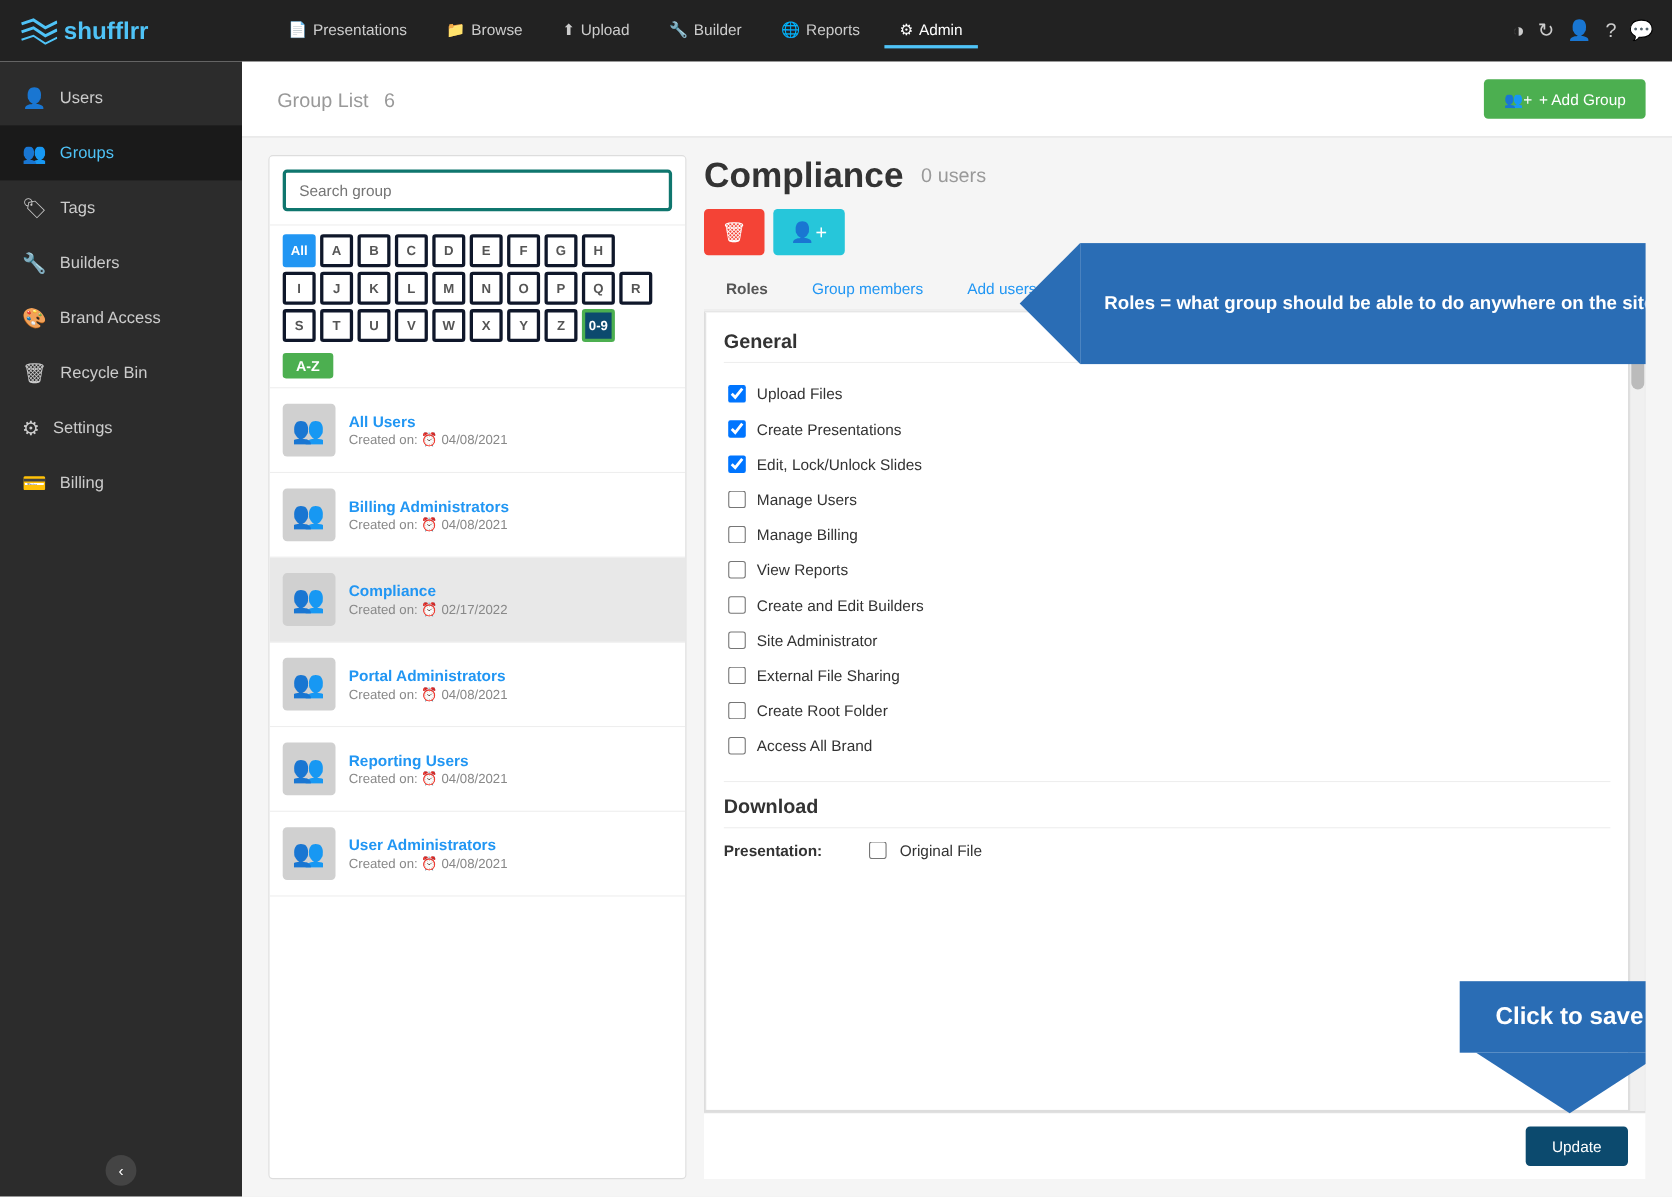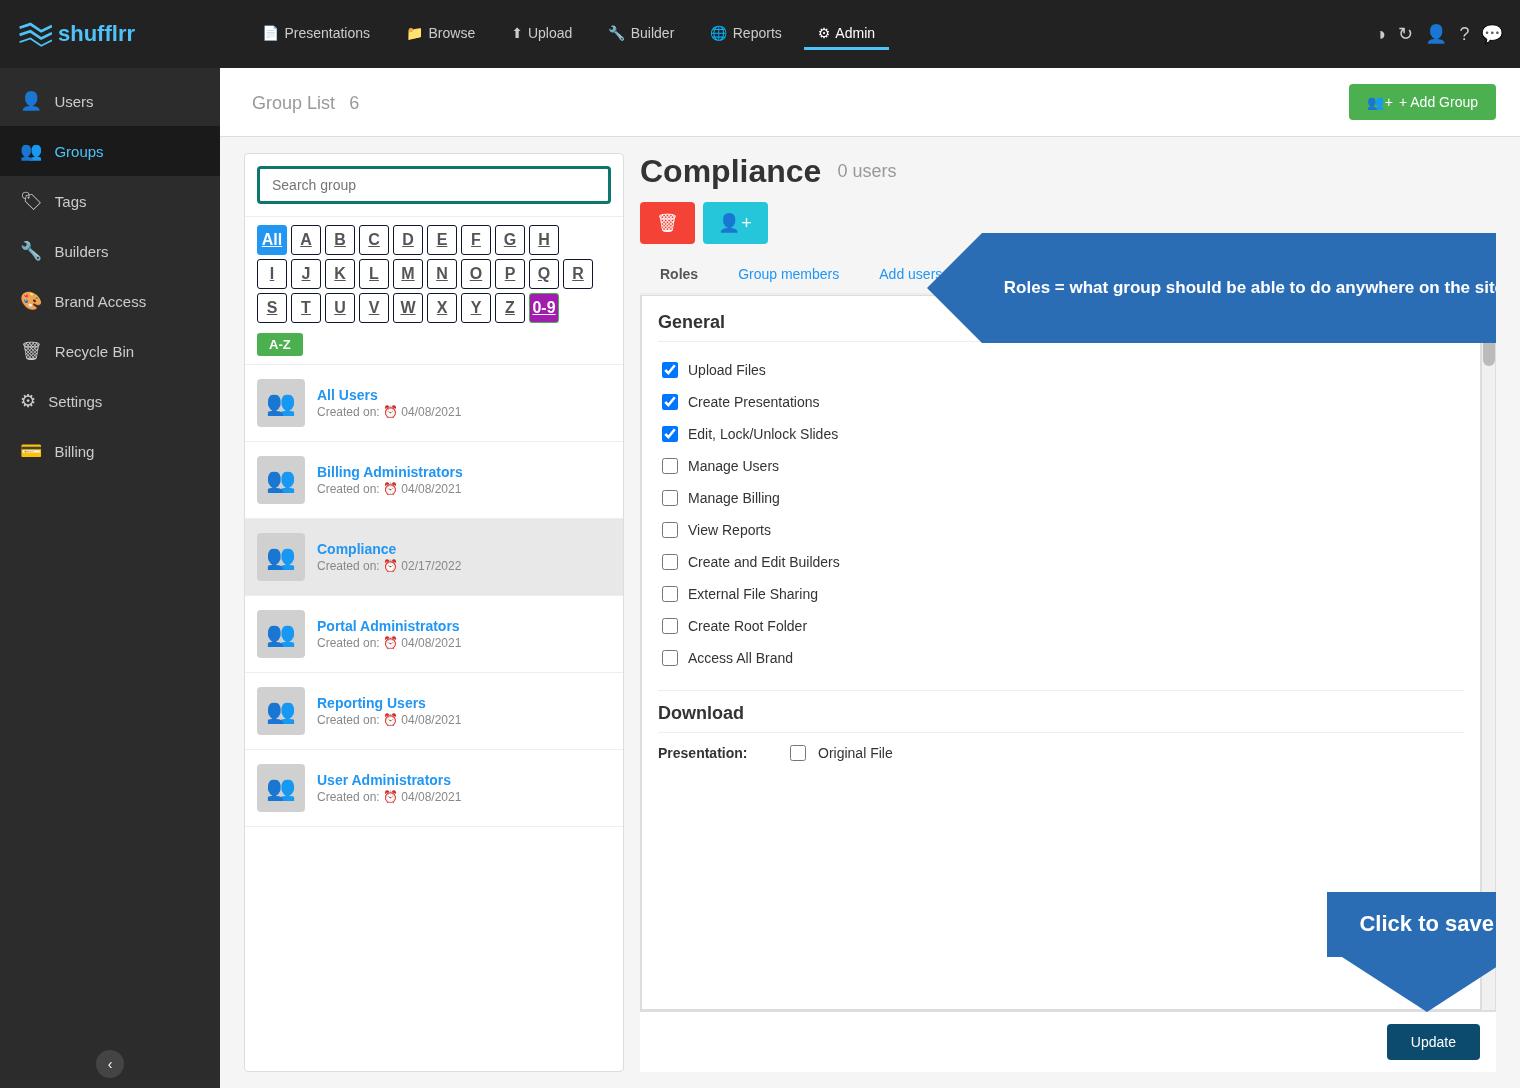--- a/index.html
+++ b/index.html
@@ -1,21 +1,21 @@
 <!DOCTYPE html>
 <html><head>
   <meta charset="utf-8">
   <style>
     * { box-sizing: border-box; margin: 0; padding: 0; }
     body { font-family: Arial, sans-serif; font-size: 14px; background: #f0f0f0; display: flex; flex-direction: column; height: 1088px; width: 1520px; overflow: hidden; }
 
     
     .top-nav {
       background: #222;
-      height: 68px;
+      height: 56px;
       display: flex;
       align-items: center;
       padding: 0 16px;
       flex-shrink: 0;
     }
     .top-nav .logo {
       display: flex;
       align-items: center;
       color: #4fc3f7;
       font-size: 22px;
@@ -191,39 +191,38 @@
     }
     .alpha-row {
       display: flex;
       gap: 4px;
       margin-bottom: 4px;
       flex-wrap: nowrap;
     }
     .alpha-btn {
       min-width: 30px;
       height: 30px;
-      border: 1px solid #0f172a;
+      border: 3px solid #0f172a;
       background: #fff;
       border-radius: 3px;
       cursor: pointer;
-      font-size: 16px;
+      font-size: 12px;
       font-weight: bold;
       color: #555;
       display: flex;
       align-items: center;
       justify-content: center;
-      text-decoration: underline;
     }
     .alpha-btn.active {
       background: #2196f3;
       color: #fff;
       border-color: #2196f3;
     }
     .alpha-btn.green {
-      background: #a21caf;
+      background: #0c4a6e;
       color: #fff;
       border-color: #4caf50;
     }
     .az-btn {
       margin-top: 4px;
       padding: 4px 12px;
       background: #4caf50;
       color: #fff;
       border: none;
       border-radius: 3px;
@@ -650,20 +649,24 @@
             <div class="role-item">
               <input type="checkbox" class="role-checkbox" style="">
               <span class="role-label">View Reports</span>
             </div>
             <div class="role-item">
               <input type="checkbox" class="role-checkbox" style="">
               <span class="role-label">Create and Edit Builders</span>
             </div>
             <div class="role-item">
               <input type="checkbox" class="role-checkbox" style="">
+              <span class="role-label">Site Administrator</span>
+            </div>
+            <div class="role-item">
+              <input type="checkbox" class="role-checkbox" style="">
               <span class="role-label">External File Sharing</span>
             </div>
             <div class="role-item">
               <input type="checkbox" class="role-checkbox" style="">
               <span class="role-label">Create Root Folder</span>
             </div>
             <div class="role-item">
               <input type="checkbox" class="role-checkbox" style="">
               <span class="role-label">Access All Brand</span>
             </div>

